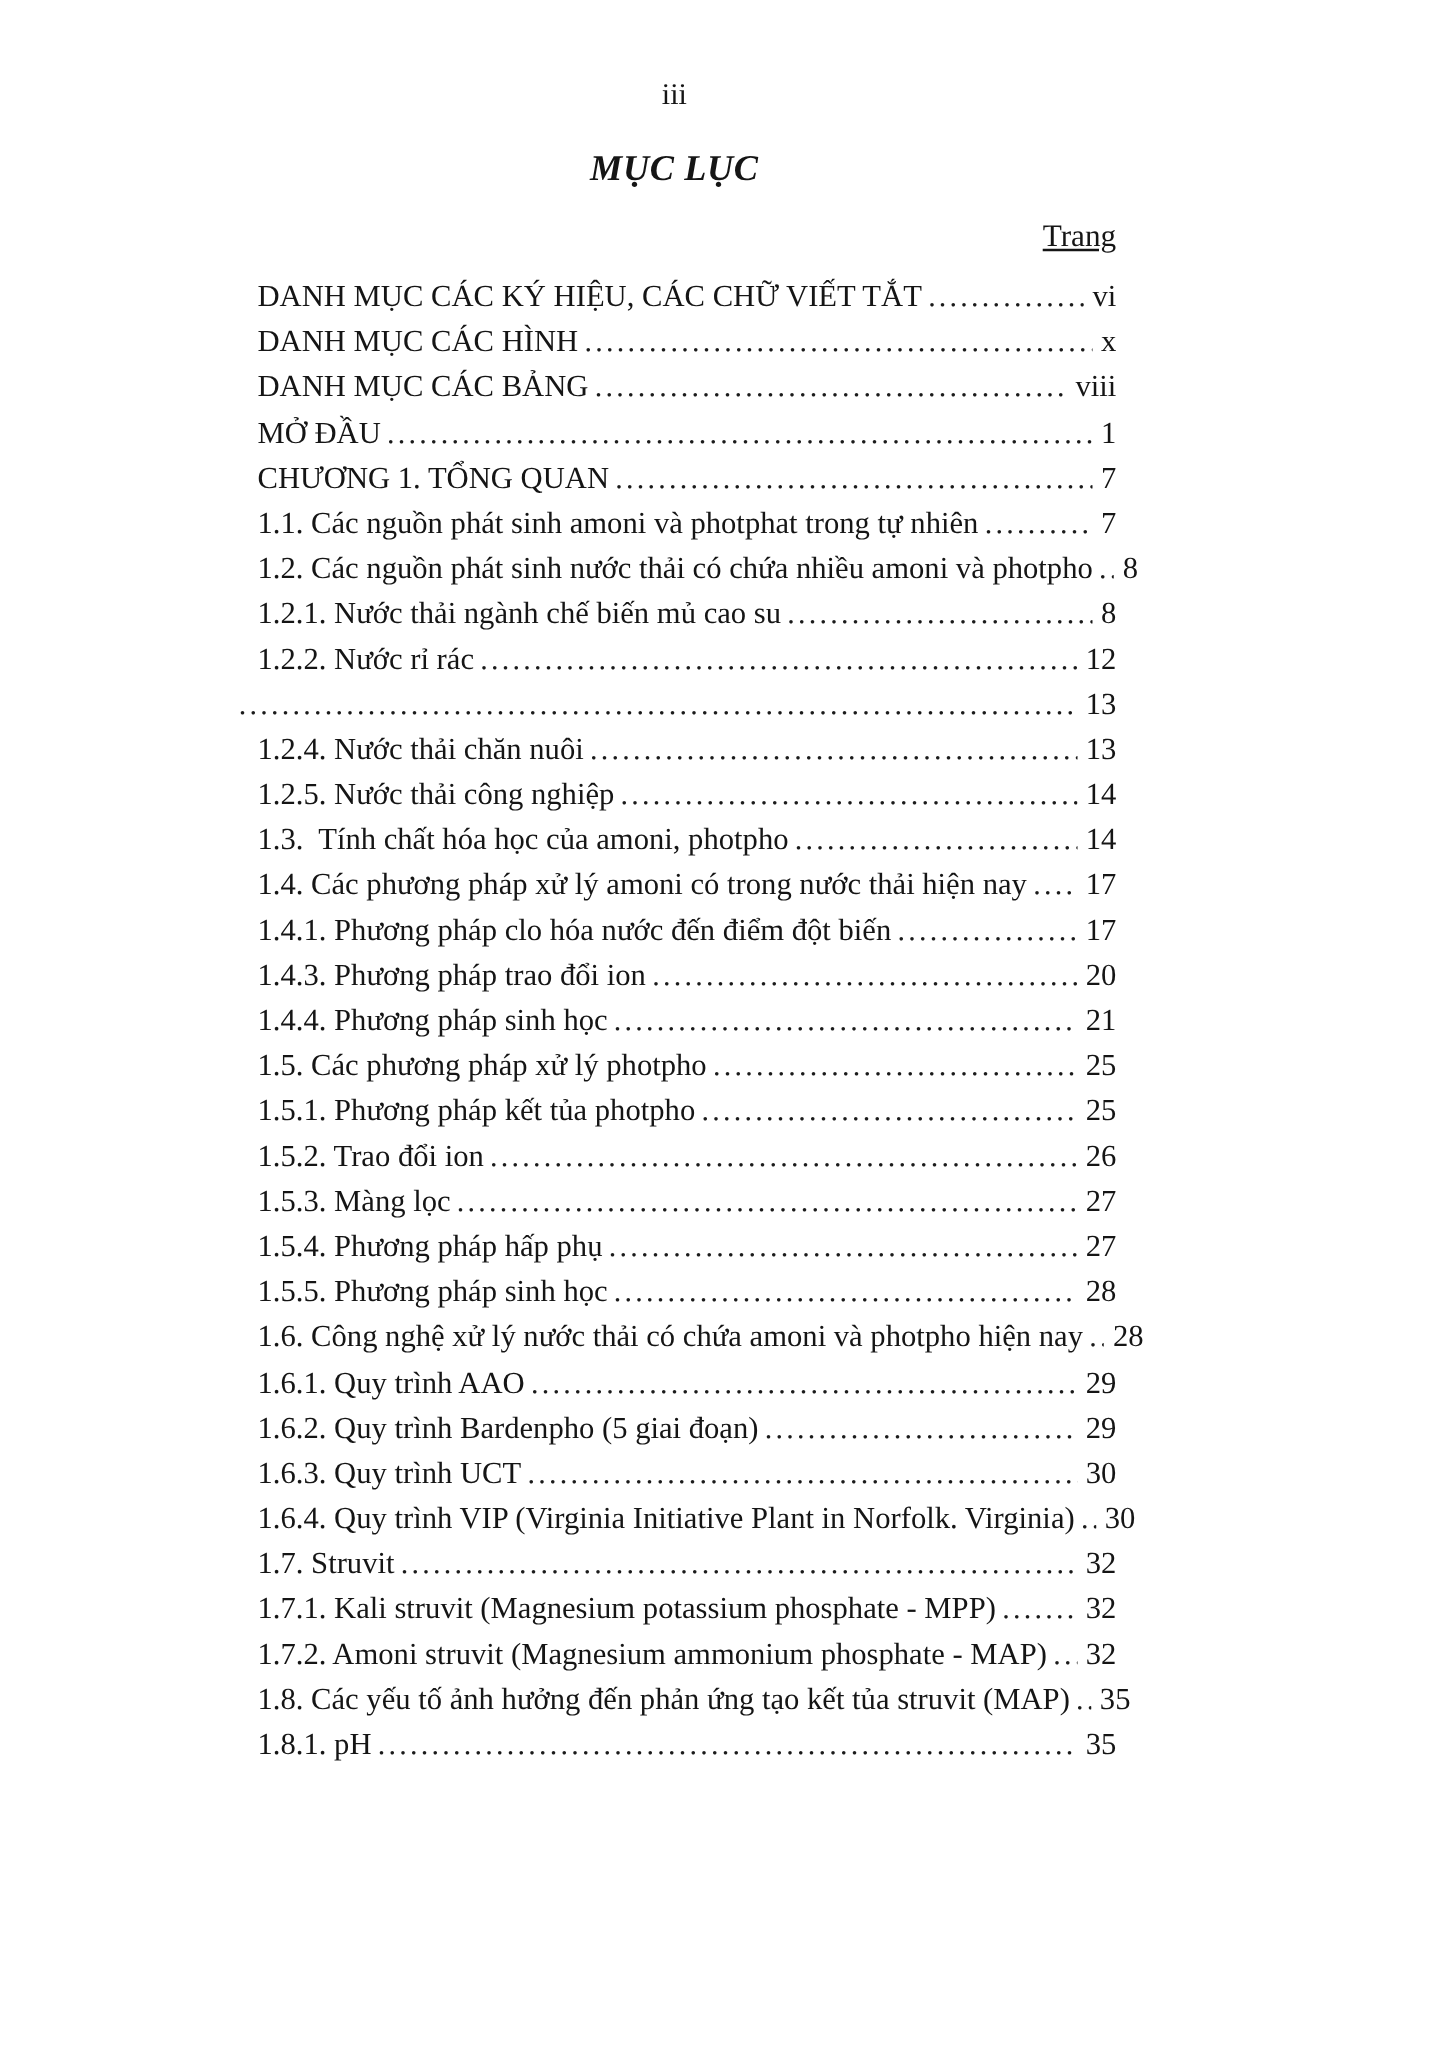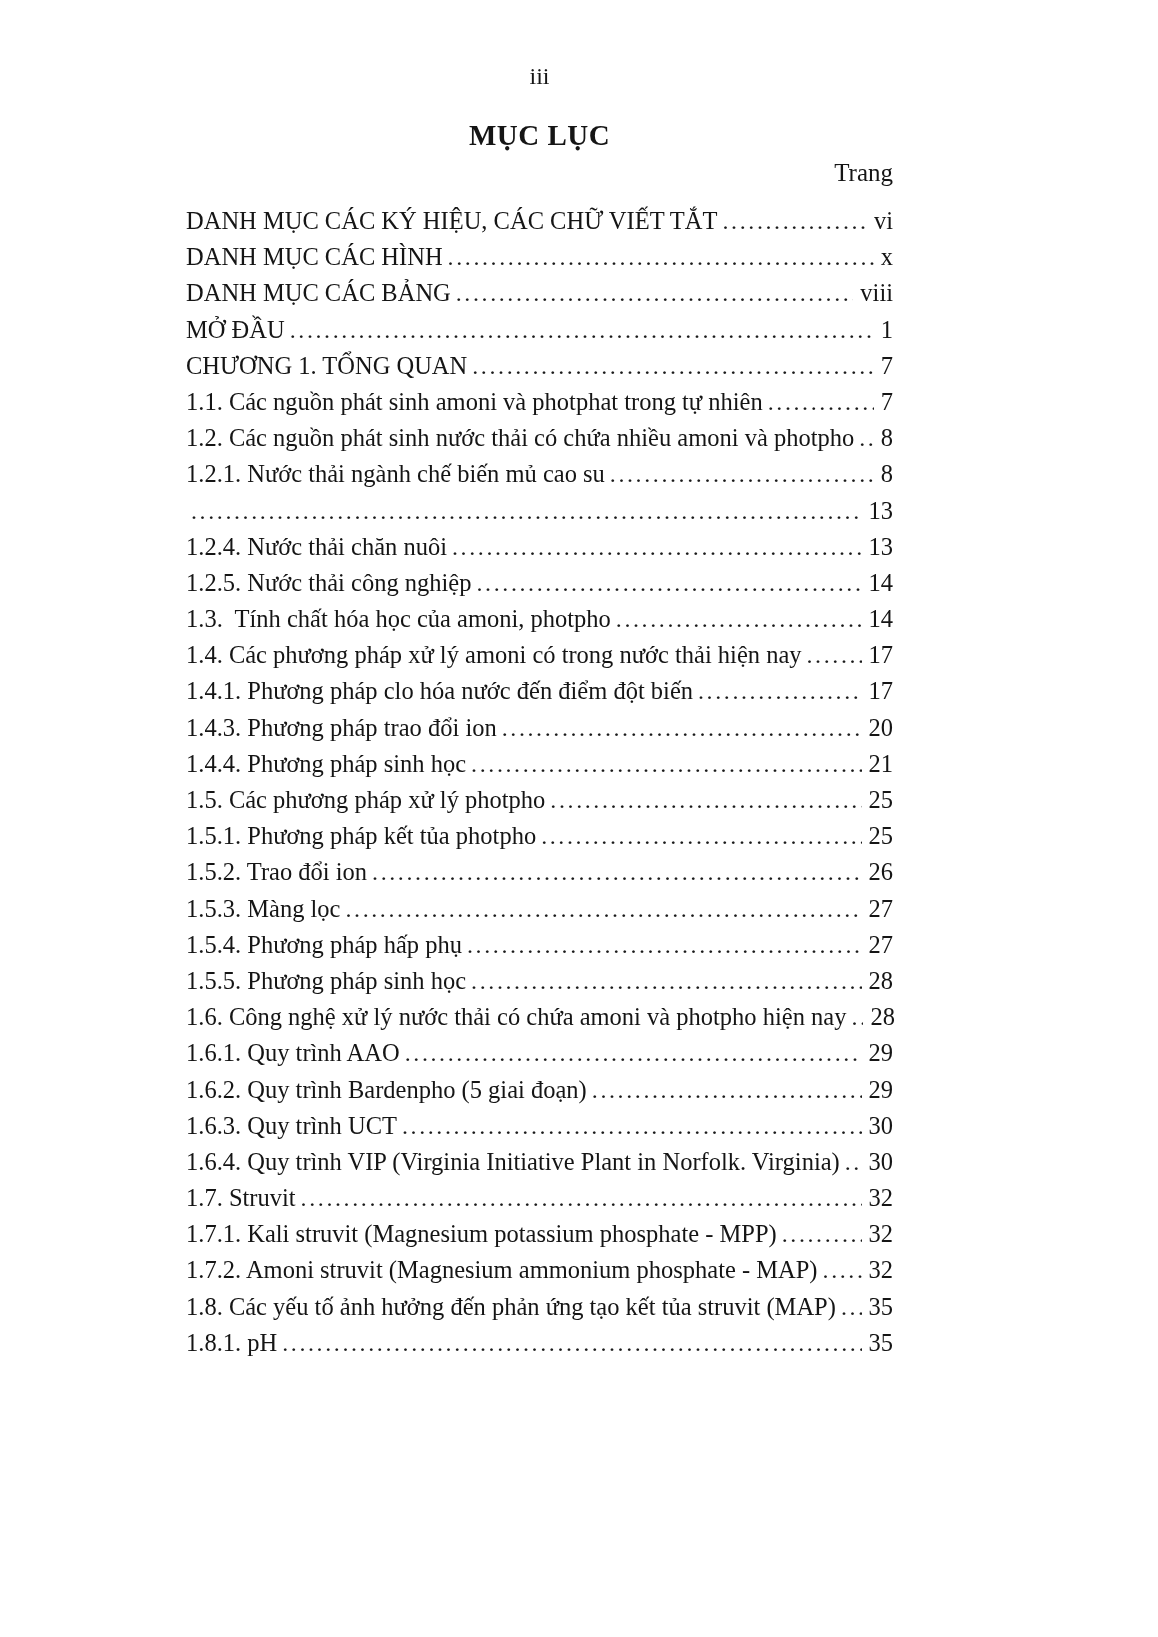--- a/index.html
+++ b/index.html
@@ -24,40 +24,43 @@
     font-size: 24px;
     line-height: 28px;
   }
   .doc-title {
     margin: 28px 0 0 0;
     text-align: center;
     font-size: 29px;
     font-weight: bold;
     line-height: 34px;
     letter-spacing: 0.5px;
+    font-style: italic;
   }
   .col-header {
-    margin-top: 6px;
+    margin-top: 23px;
     text-align: right;
     font-size: 25px;
     line-height: 30px;
+    text-decoration: underline;
   }
   .toc {
     margin-top: 15px;
   }
   .toc-entry {
     display: flex;
     align-items: baseline;
     height: 36.2px;
     font-size: 24.5px;
     line-height: 36.2px;
   }
   .toc-entry .entry-label {
     white-space: pre;   
     flex: 0 0 auto;
+    margin-left: 20px;
   }
   .toc-entry .dots {
     flex: 1 1 auto;
     overflow: hidden;
     white-space: nowrap;
     margin: 0 7px 0 5px;
     min-width: 12px;
   }
   .toc-entry .dots::after {
     content: "...................................................................................................................................................................................................................";
@@ -116,20 +119,25 @@
     <span class="entry-label">1.2. Các nguồn phát sinh nước thải có chứa nhiều amoni và photpho</span>
     <span class="dots"></span>
     <span class="entry-page">8</span>
   </div>
       <div class="toc-entry">
     <span class="entry-label">1.2.1. Nước thải ngành chế biến mủ cao su</span>
     <span class="dots"></span>
     <span class="entry-page">8</span>
   </div>
       <div class="toc-entry">
+    <span class="entry-label">1.2.2. Nước rỉ rác</span>
+    <span class="dots"></span>
+    <span class="entry-page">12</span>
+  </div>
+      <div class="toc-entry">
     <span class="dots"></span>
     <span class="entry-page">13</span>
   </div>
       <div class="toc-entry">
     <span class="entry-label">1.2.4. Nước thải chăn nuôi</span>
     <span class="dots"></span>
     <span class="entry-page">13</span>
   </div>
       <div class="toc-entry">
     <span class="entry-label">1.2.5. Nước thải công nghiệp</span>

